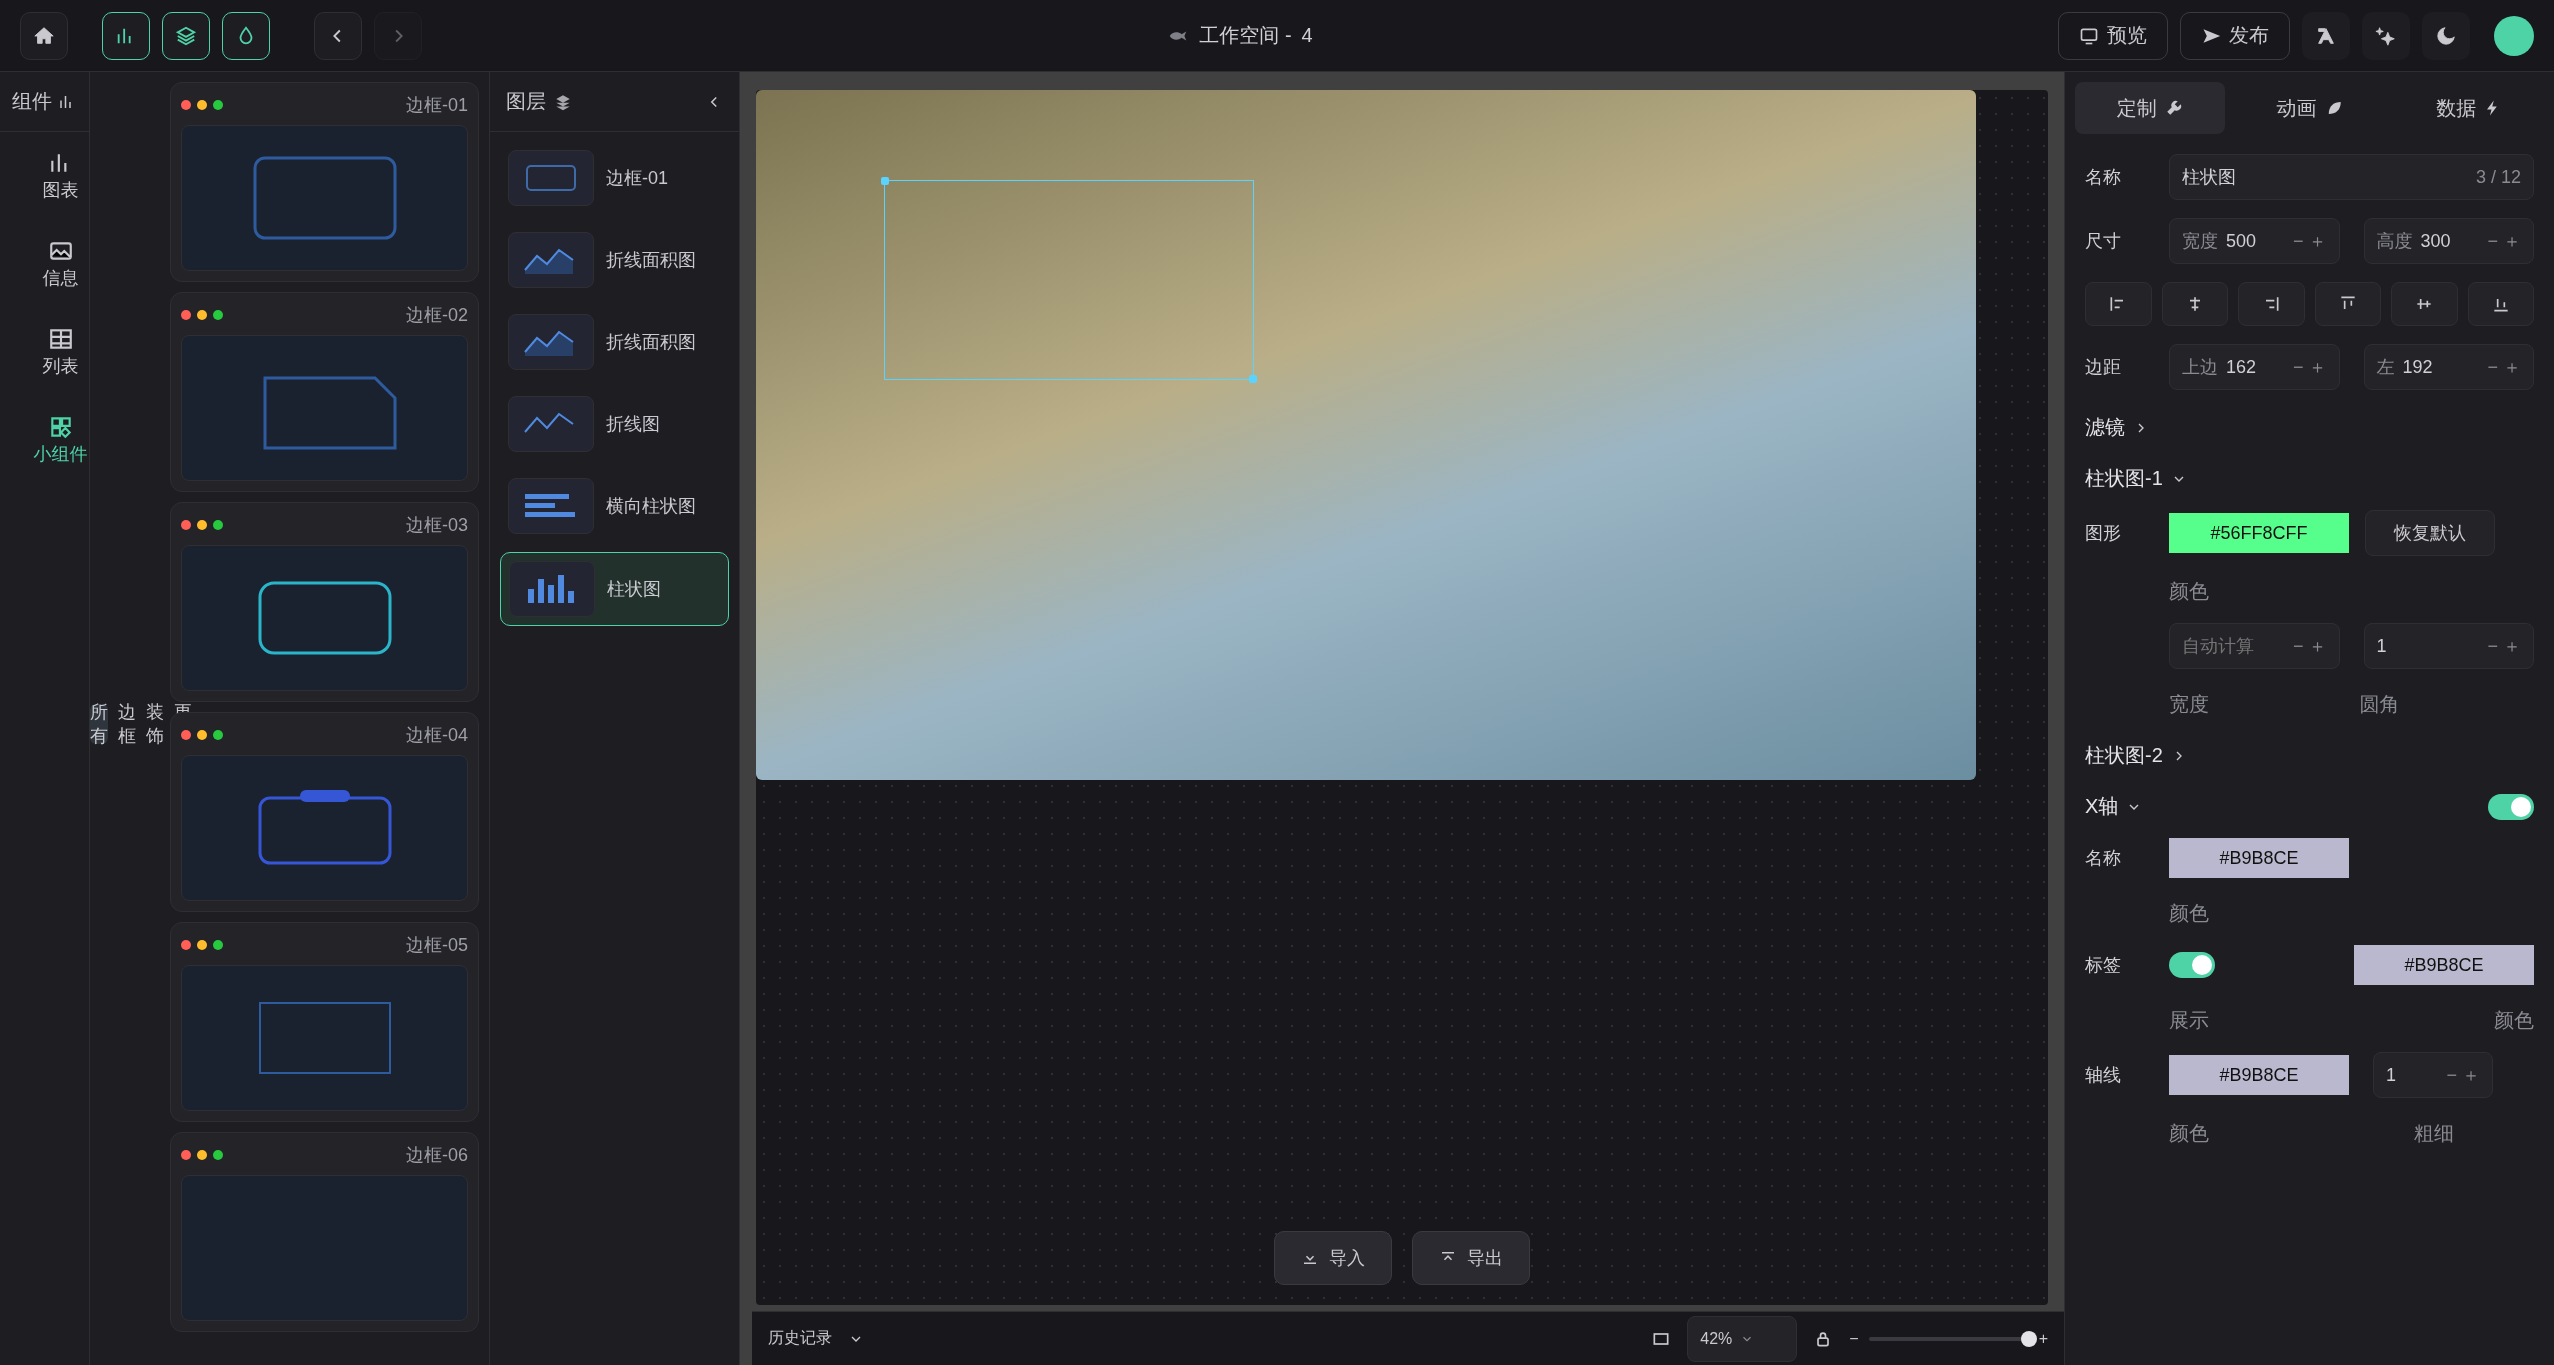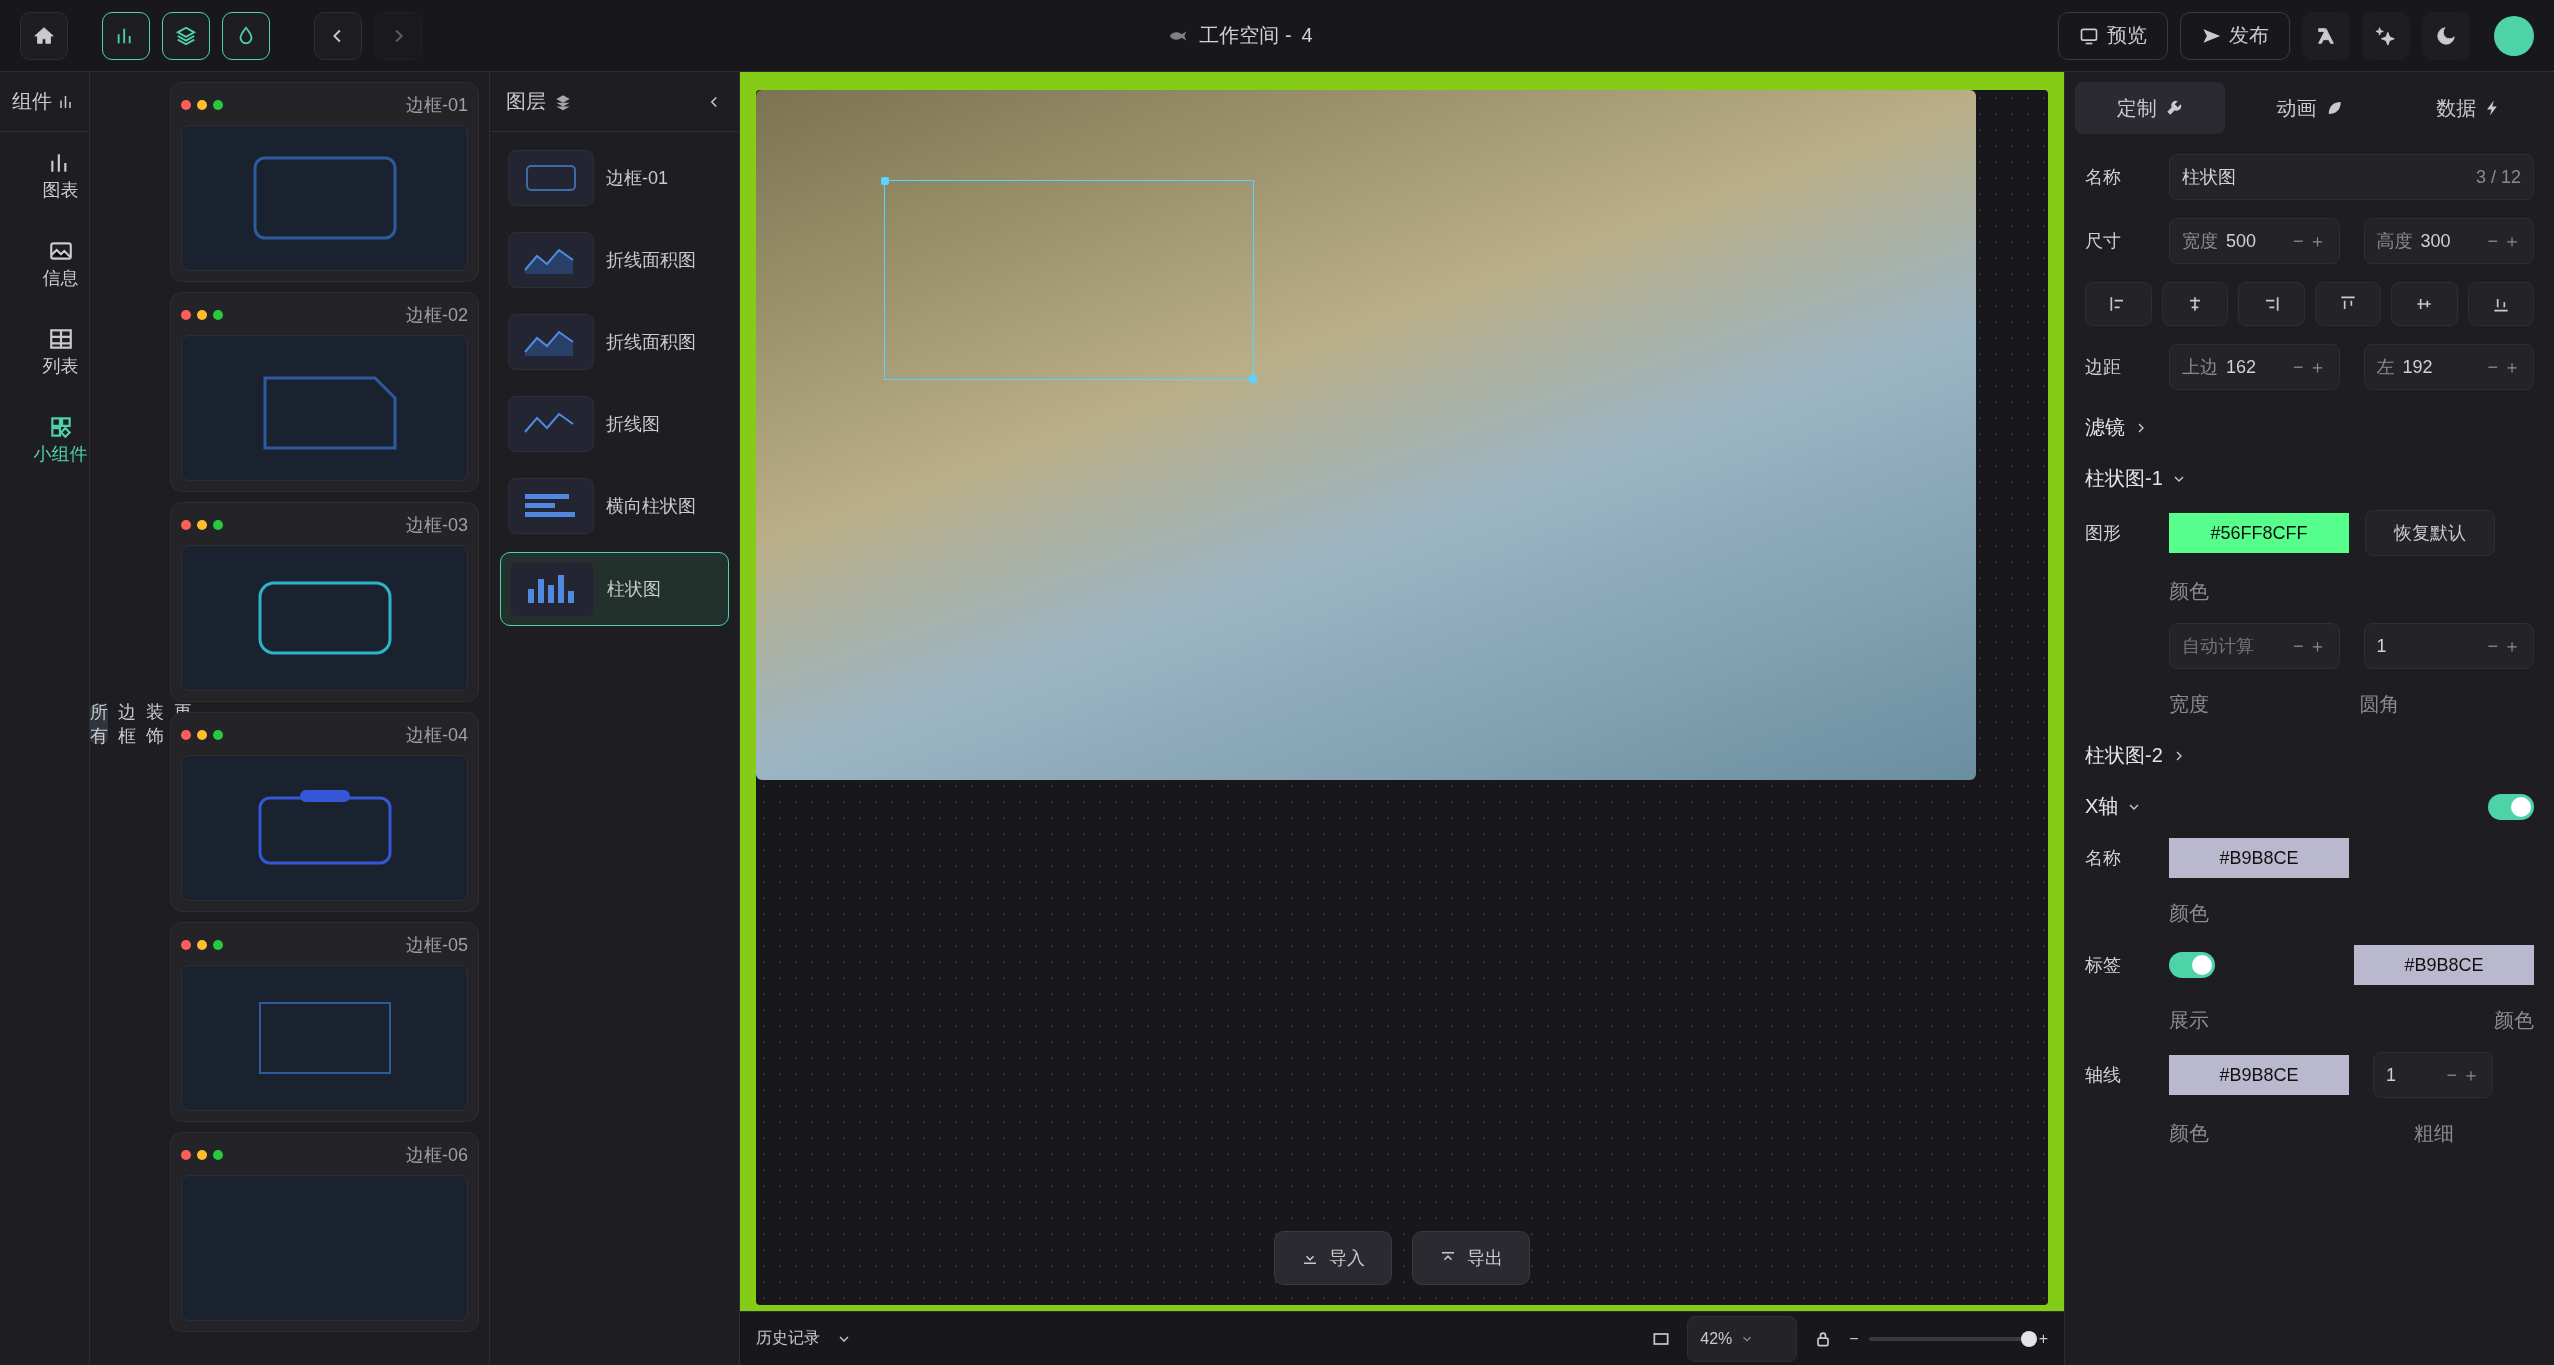--- a/index.html
+++ b/index.html
@@ -44,30 +44,30 @@
 
 .layers { width:250px; }
 .layers .head { height:60px; display:flex; align-items:center; justify-content:space-between; padding:0 16px; font-size:20px; border-bottom:1px solid #2e2e33; }
 .layers .list { flex:1; overflow:auto; padding:10px; display:flex; flex-direction:column; gap:10px; }
 .layer-row { display:flex; align-items:center; gap:12px; padding:8px; border-radius:10px; cursor:pointer; }
 .layer-row.active { border:1px solid #4ed3a7; background:#22312c; }
 .layer-thumb { width:86px; height:56px; border-radius:8px; background:#232632; border:1px solid #2e2e33; display:flex; align-items:center; justify-content:center; }
 .layer-row span { font-size:18px; }
 
 
-.center { flex:1; display:flex; flex-direction:column; background:#84cc16; position:relative; }
+.center { flex:1; display:flex; flex-direction:column; background:#404040; position:relative; }
 .canvas-area { flex:1; position:relative; overflow:hidden; }
 .canvas-bg { position:absolute; inset:18px 16px 60px 16px; background:
   radial-gradient(circle,#2f2f36 1px, transparent 1px) 0 0/16px 16px,
   #18181c; border-radius:4px; }
 .canvas-img { position:absolute; left:16px; top:18px; width:1220px; height:690px; background:linear-gradient(160deg,#7b7351 0%, #b9ae87 40%, #9bb5c4 60%, #6b8ea0 100%); border-radius:6px; overflow:hidden; }
 .sel-box { position:absolute; left:128px; top:90px; width:370px; height:200px; border:1.5px solid #5ad4ff; }
 .sel-box::before,.sel-box::after{content:"";position:absolute;width:8px;height:8px;background:#5ad4ff;border-radius:2px;}
 .sel-box::before{left:-4px;top:-4px;} .sel-box::after{right:-4px;bottom:-4px;}
-.center-bottom { position:absolute; left:0; right:0; bottom:0; height:54px; display:flex; align-items:center; padding:0 16px; gap:16px; border-top:1px solid #2e2e33; background:#18181c; }
+.center-bottom { position:absolute; left:12px; right:0; bottom:0; height:54px; display:flex; align-items:center; padding:0 16px; gap:16px; border-top:1px solid #2e2e33; background:#18181c; }
 .float-actions{ position:absolute; bottom:80px; left:50%; transform:translateX(-50%); display:flex; gap:20px; }
 .float-actions .fa{ background:#2a2a30; border-radius:10px; padding:14px 26px; display:flex; align-items:center; gap:10px; font-size:18px; border:1px solid #3a3a40; cursor:pointer;}
 
 
 .inspector { width:490px; }
 .insp-tabs { display:flex; padding:10px; gap:10px; }
 .insp-tab { flex:1; height:52px; display:flex; align-items:center; justify-content:center; gap:8px; font-size:20px; border-radius:8px; cursor:pointer; }
 .insp-tab.active { background:#2a2a30; }
 .insp-body { flex:1; overflow:auto; padding:10px 20px 40px; display:flex; flex-direction:column; gap:18px; font-size:18px; }
 .row { display:flex; align-items:center; gap:24px; }

